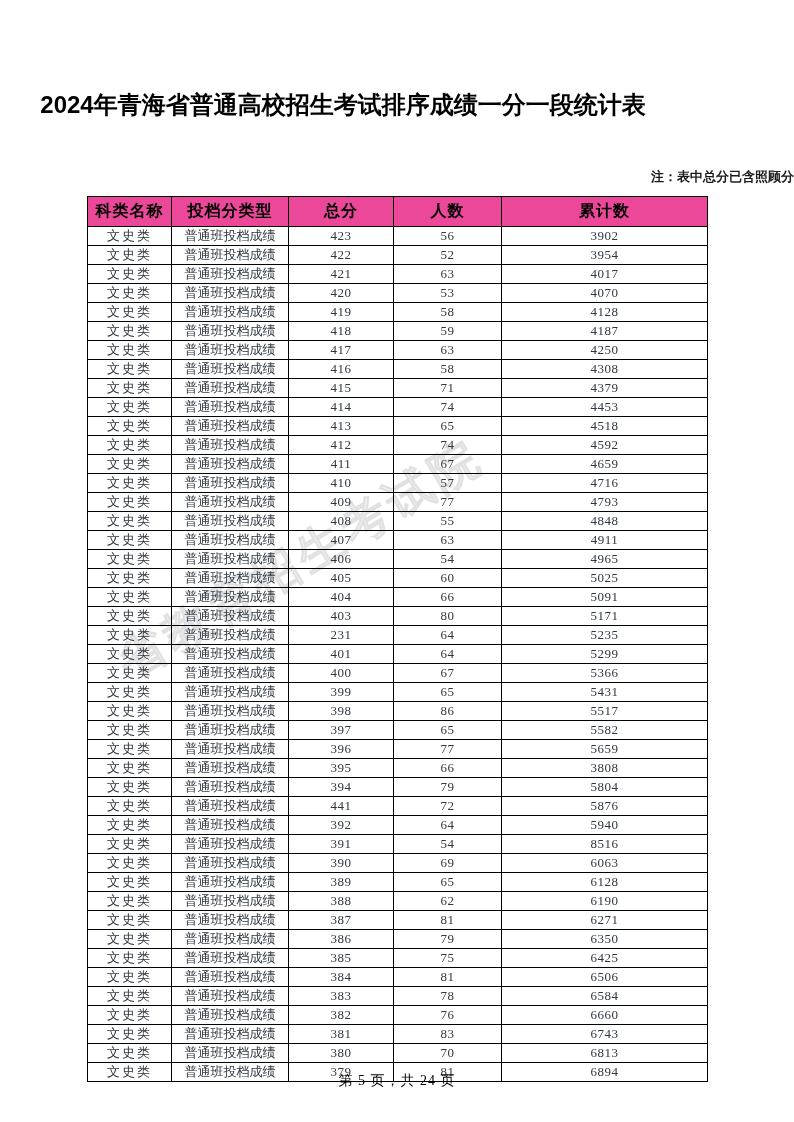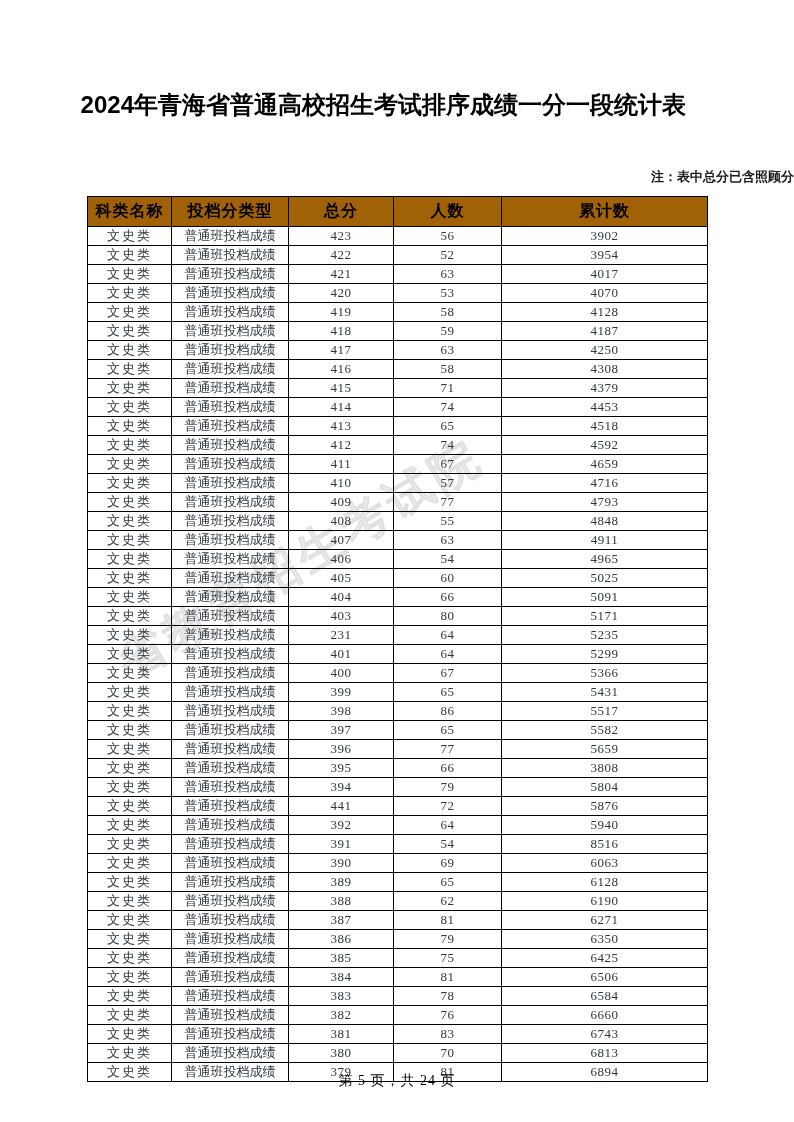--- a/index.html
+++ b/index.html
@@ -46,21 +46,21 @@
     color: rgba(0, 0, 0, 0.055);
     -webkit-text-stroke: 1px rgba(0, 0, 0, 0.07);
   }
 
   
   .title-block {
     position: absolute;
     left: 0;
     top: 88px;
     width: 686px;
-    text-align: right;
+    text-align: center;
     z-index: 10;
   }
   .title-line {
     font-family: "Liberation Sans", "DejaVu Sans", sans-serif;
     font-size: 24px;
     font-weight: bold;
     color: #000000;
     line-height: 33px;
     letter-spacing: 0px;
   }
@@ -93,21 +93,21 @@
   }
   table.grade-table th,
   table.grade-table td {
     border: 1px solid #000000;
     text-align: center;
     vertical-align: middle;
     padding: 0;
     box-sizing: border-box;
   }
   table.grade-table thead th {
-    background: #a16207;
+    background: #ec4899;
     height: 30px;
     font-family: "Liberation Sans", "DejaVu Sans", sans-serif;
     font-size: 16px;
     font-weight: bold;
     color: #000000;
     letter-spacing: 1px;
     border: 1.5px solid #000000;
   }
   table.grade-table tbody td {
     height: 18.3px;

